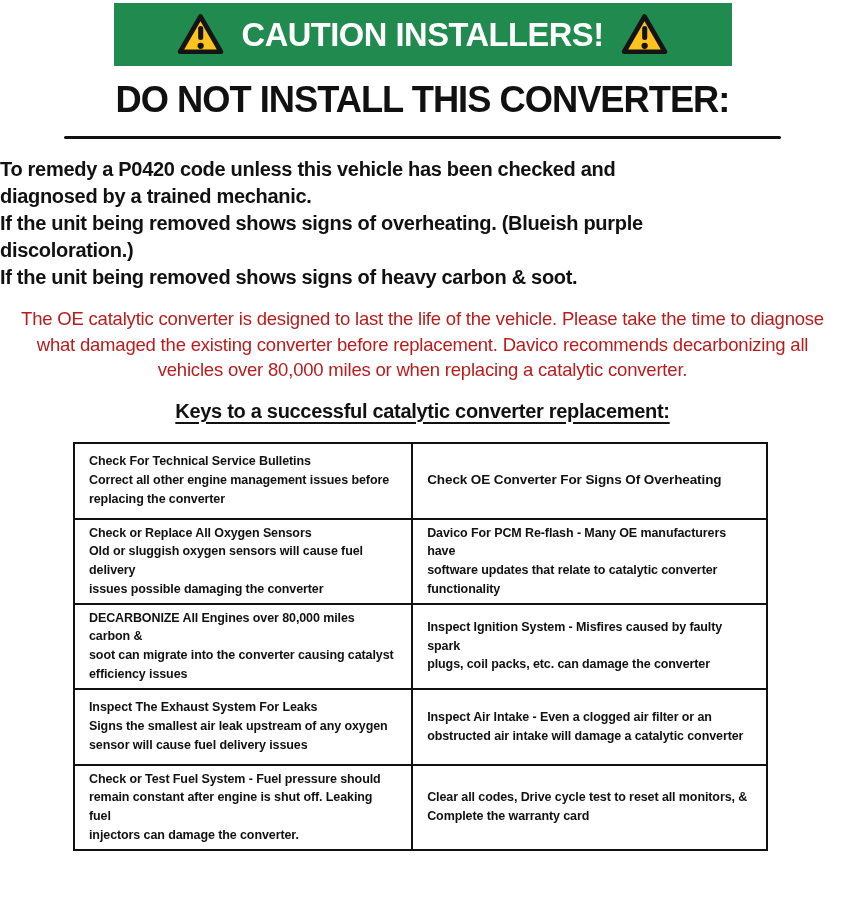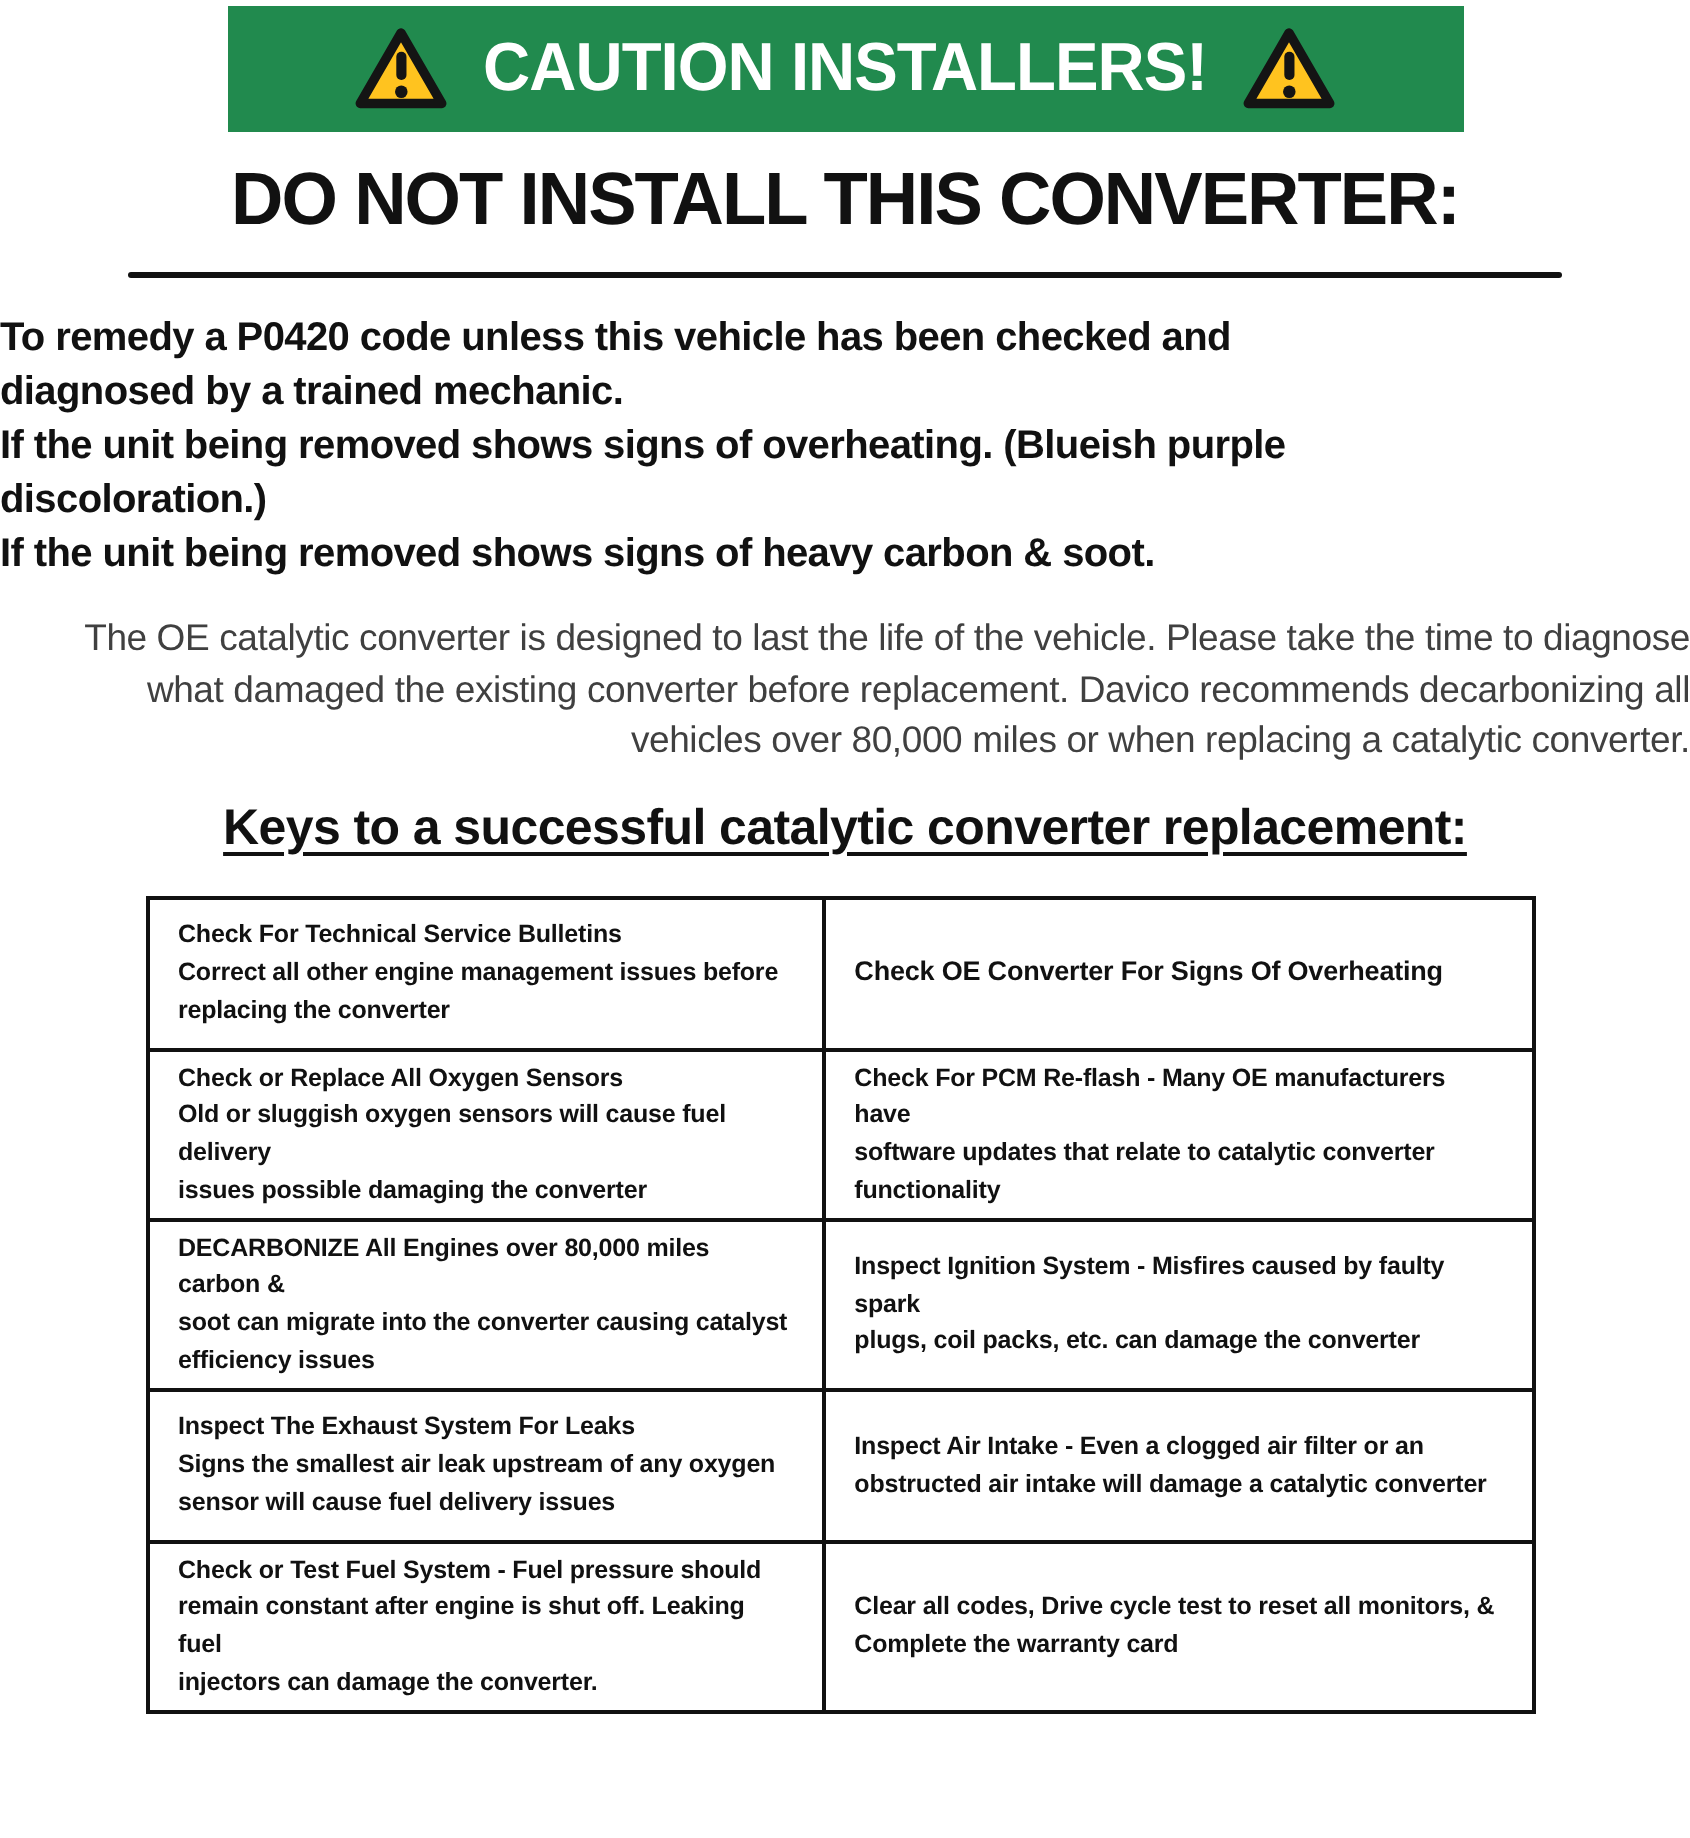--- a/index.html
+++ b/index.html
@@ -53,33 +53,33 @@
   .bullets li {
     font-size:20px; font-weight:bold;
     line-height:27px;
     letter-spacing:-0.3px;
     white-space:pre-line;
   }
 
   
   .paragraph {
     margin-top:15px;
-    text-align:right;
+    text-align:center;
     font-size:18.5px;
-    color:#404040;
+    color:#b91c1c;
     line-height:25.5px;
     white-space:pre-line;
     letter-spacing:-0.2px;
   }
 
   
   .keys-heading {
     margin-top:17px;
     text-align:center;
-    font-size:25px; font-weight:bold;
+    font-size:20px; font-weight:bold;
     letter-spacing:-0.3px;
     text-decoration:underline;
     text-decoration-thickness:2px;
     text-underline-offset:4px;
   }
 
   
   .tips-table {
     width:695px;
     margin:19px 0 0 73px;
@@ -142,21 +142,21 @@
       <tr>
         <td class="col-left">Check For Technical Service Bulletins
 Correct all other engine management issues before
 replacing the converter</td>
         <td class="col-right lg">Check OE Converter For Signs Of Overheating</td>
       </tr>
       <tr>
         <td class="col-left">Check or Replace All Oxygen Sensors
 Old or sluggish oxygen sensors will cause fuel delivery
 issues possible damaging the converter</td>
-        <td class="col-right">Check For PCM Re-flash - Many OE manufacturers have
+        <td class="col-right">Davico For PCM Re-flash - Many OE manufacturers have
 software updates that relate to catalytic converter
 functionality</td>
       </tr>
       <tr>
         <td class="col-left">DECARBONIZE All Engines over 80,000 miles carbon &amp;
 soot can migrate into the converter causing catalyst
 efficiency issues</td>
         <td class="col-right">Inspect Ignition System - Misfires caused by faulty spark
 plugs, coil packs, etc. can damage the converter</td>
       </tr>

